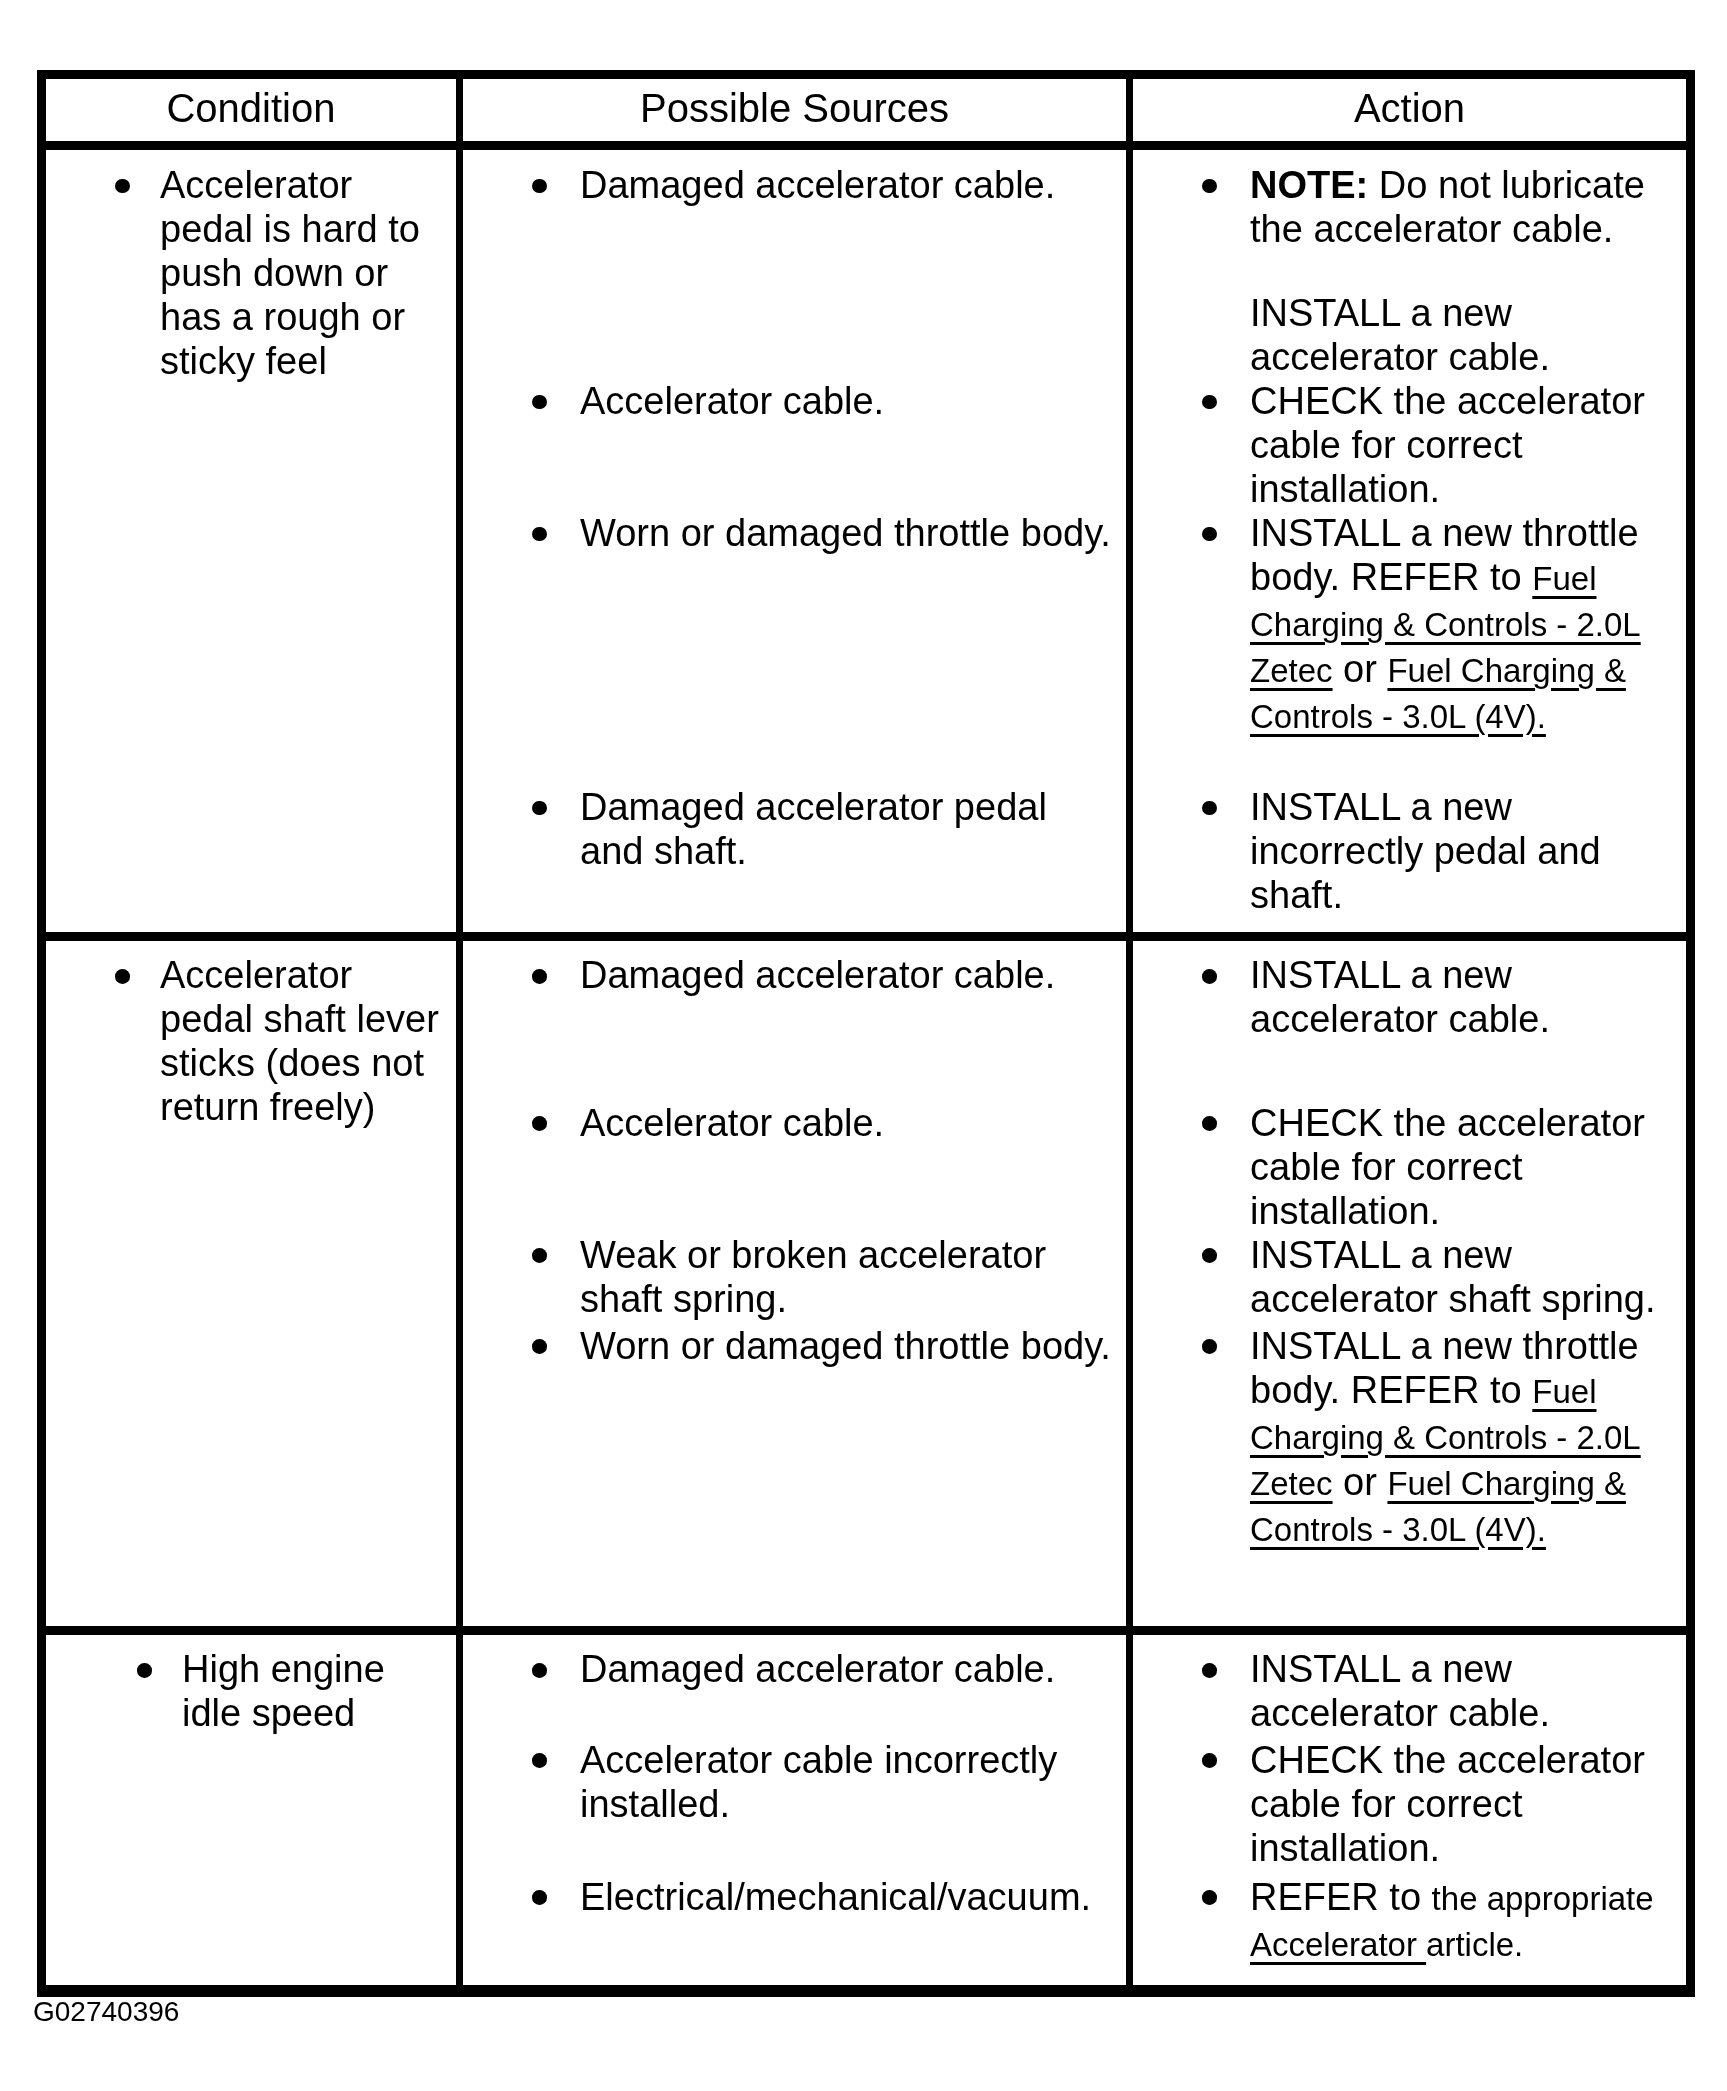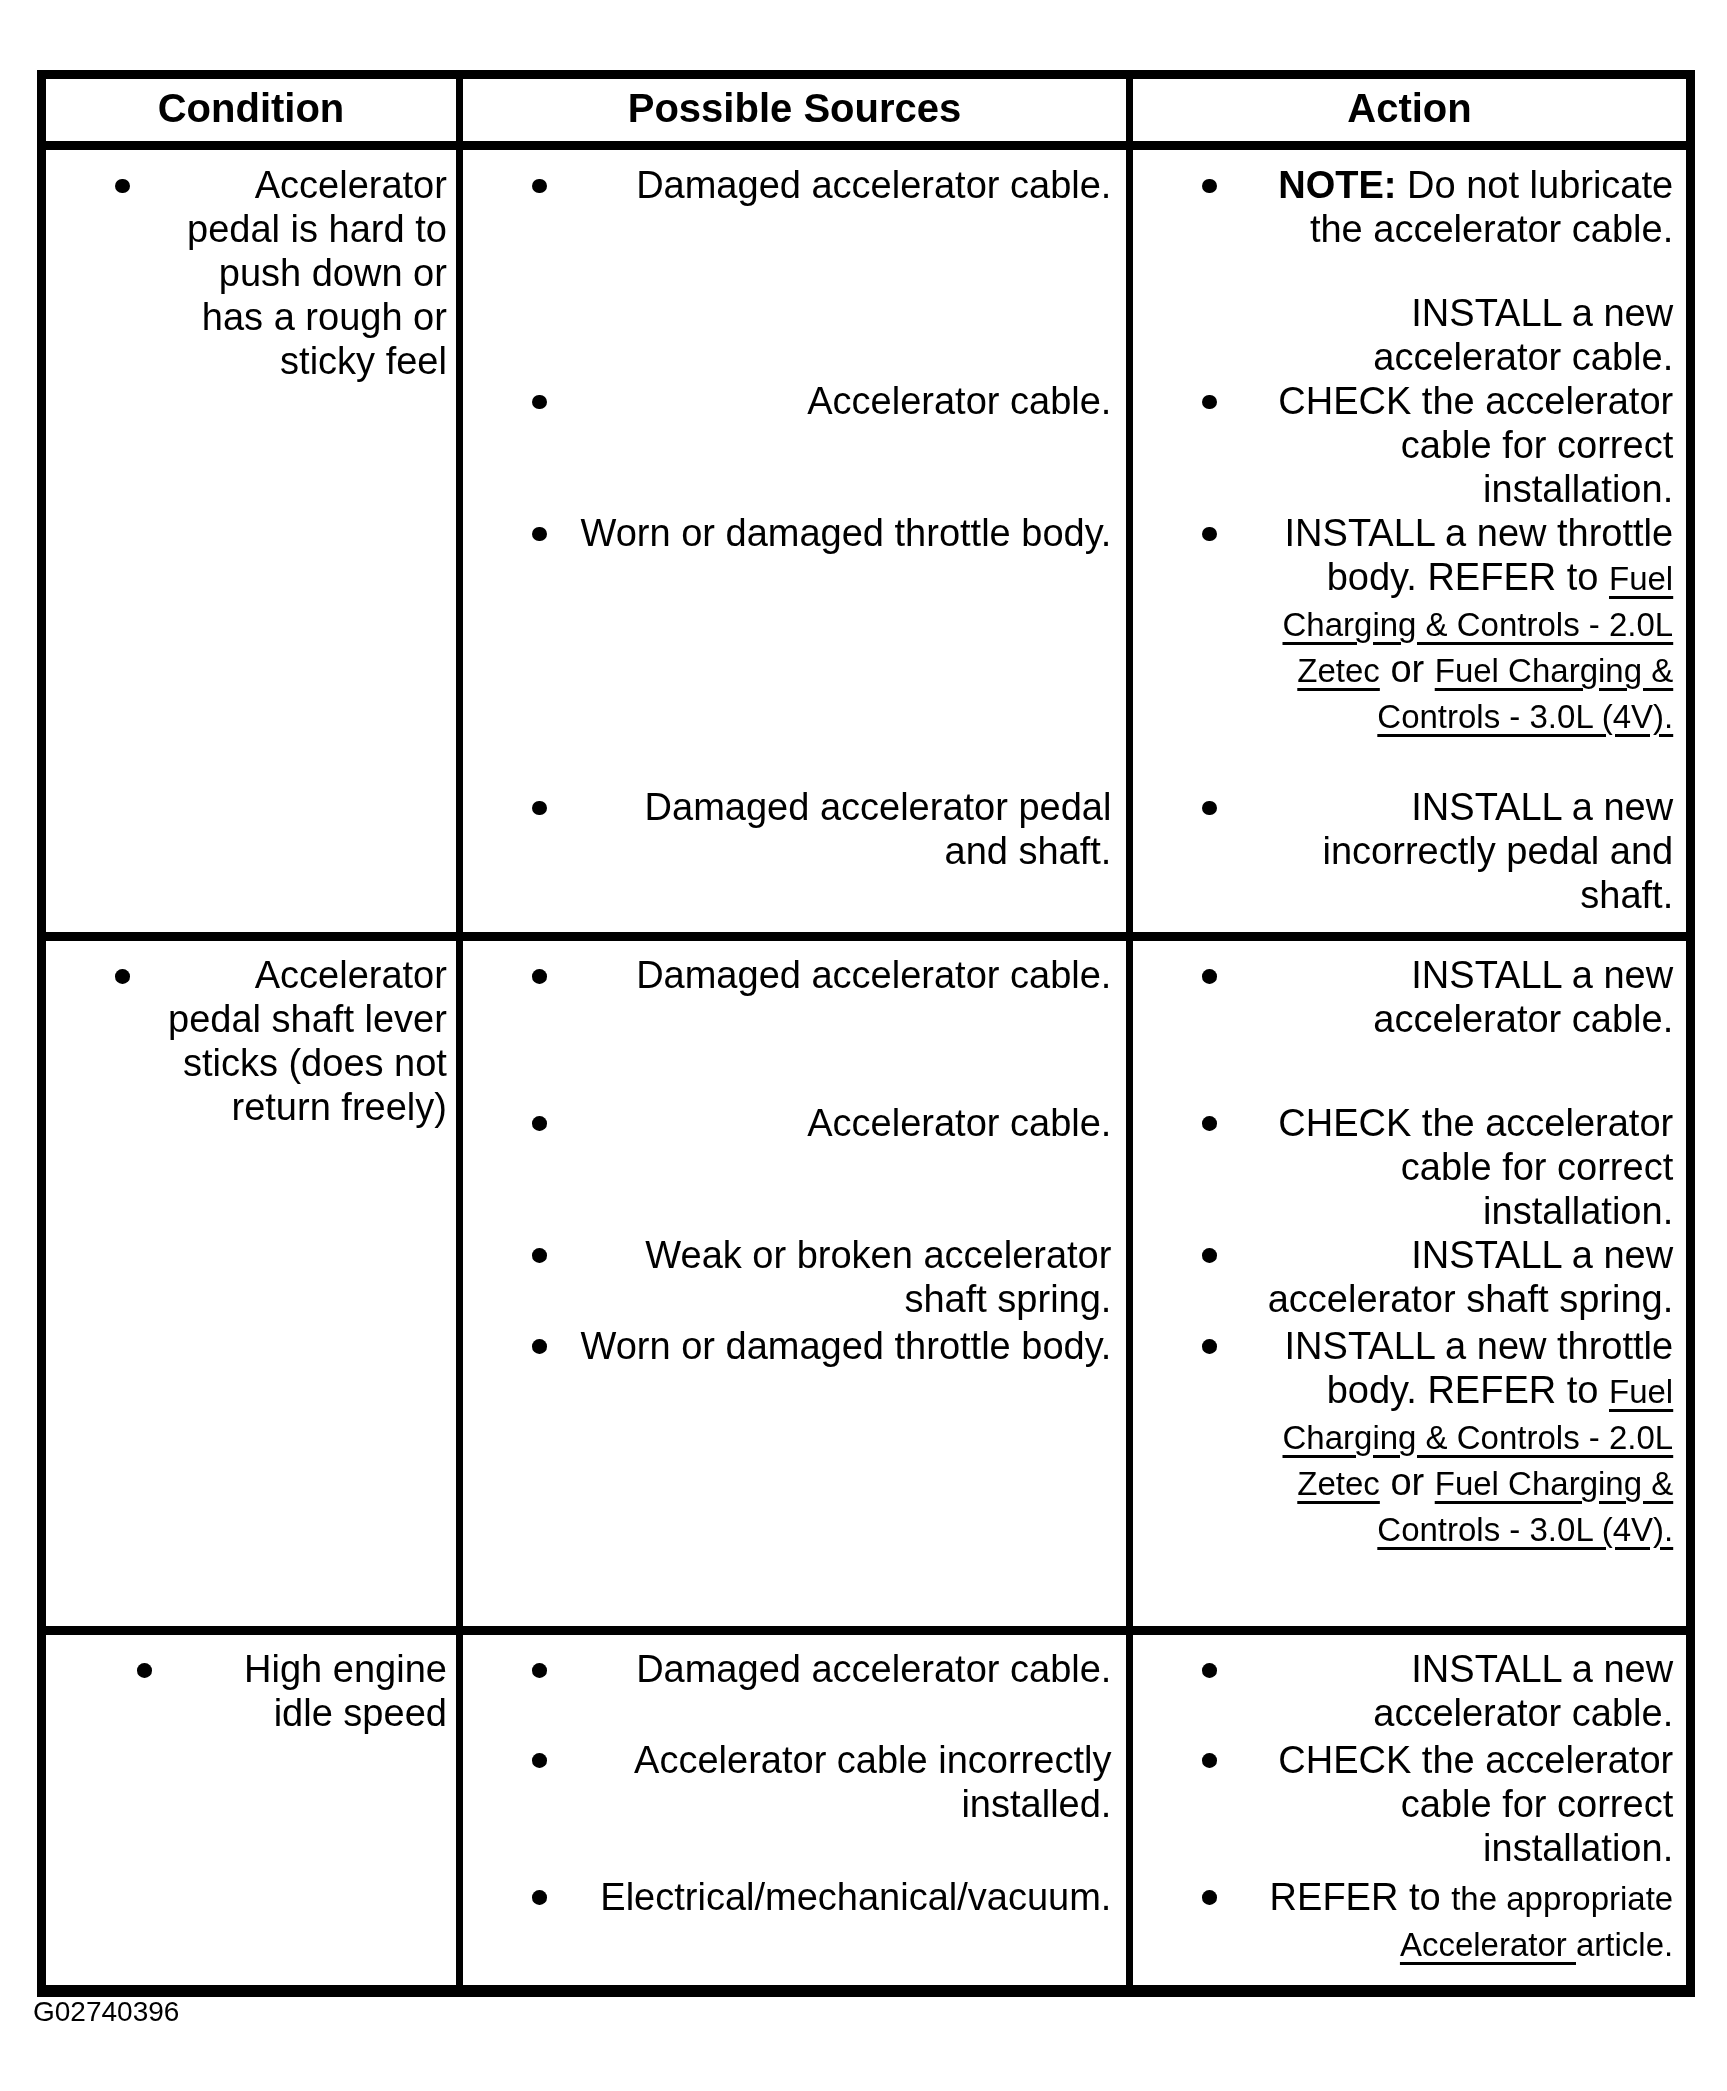--- a/index.html
+++ b/index.html
@@ -14,24 +14,24 @@
     position:absolute; left:37px; top:70px; width:1658px;
     box-sizing:border-box;
     border:9.1px solid #000;
     border-bottom-width:12px;
     background:#fff;
   }
   .trow {
     display:grid;
     grid-template-columns:417px 670px 1fr;
   }
-  .trow.body { border-top:9.1px solid #000;text-align:right; }
+  .trow.body { border-top:9.1px solid #000; }
   .cell { box-sizing:border-box; }
   .th {
-    font-size:40px; font-weight:bold; text-align:center;
+    font-size:40px; font-weight:normal; text-align:center;
     padding:7.3px 0 11px 0; line-height:44px;
   }
   .vline { border-right:7.3px solid #000; }
   .cond { grid-column:1; padding:12.8px 9.1px 18.3px 0; }
   .src  { grid-column:2; padding-right:14.6px; }
   .act  { grid-column:3; padding-right:12.8px; }
   .pt   { padding-top:12.8px; }
   .pb   { padding-bottom:14.6px; }
   .item {
     position:relative; padding-left:117px;

